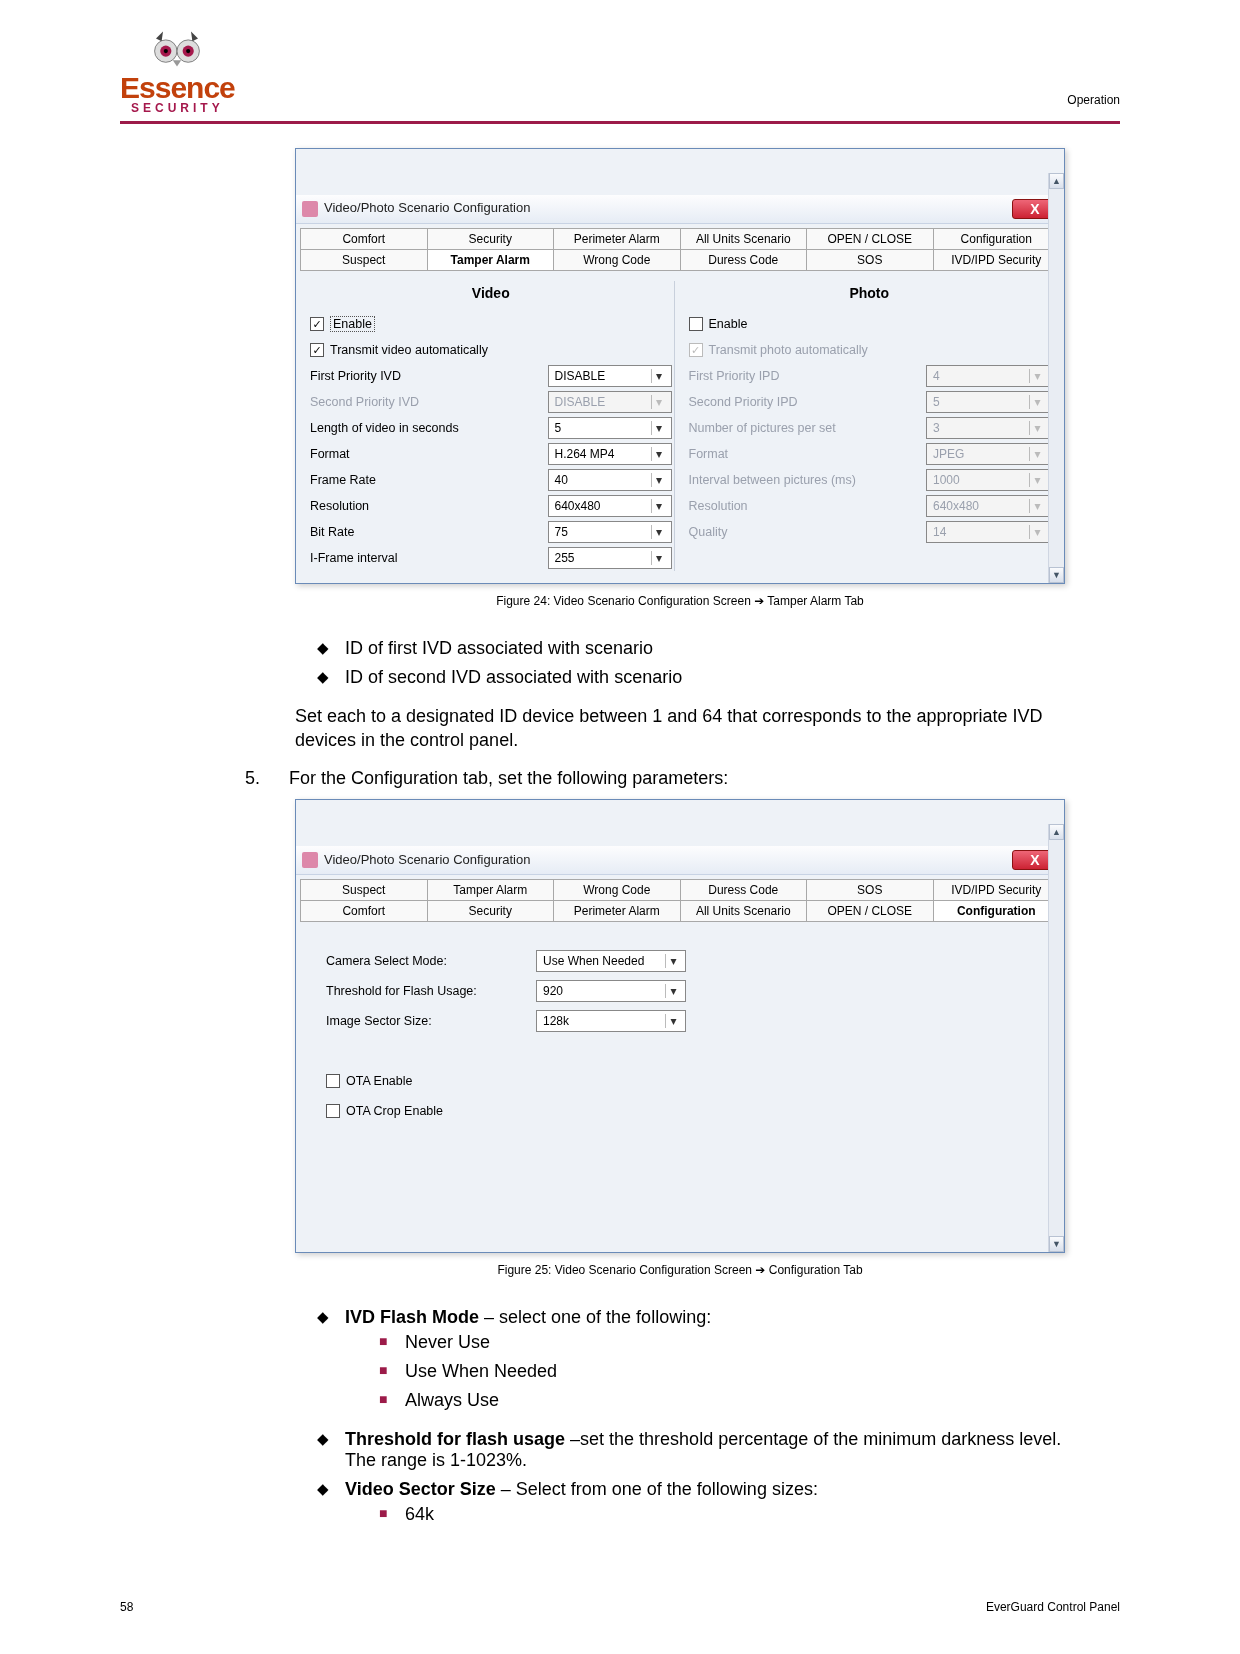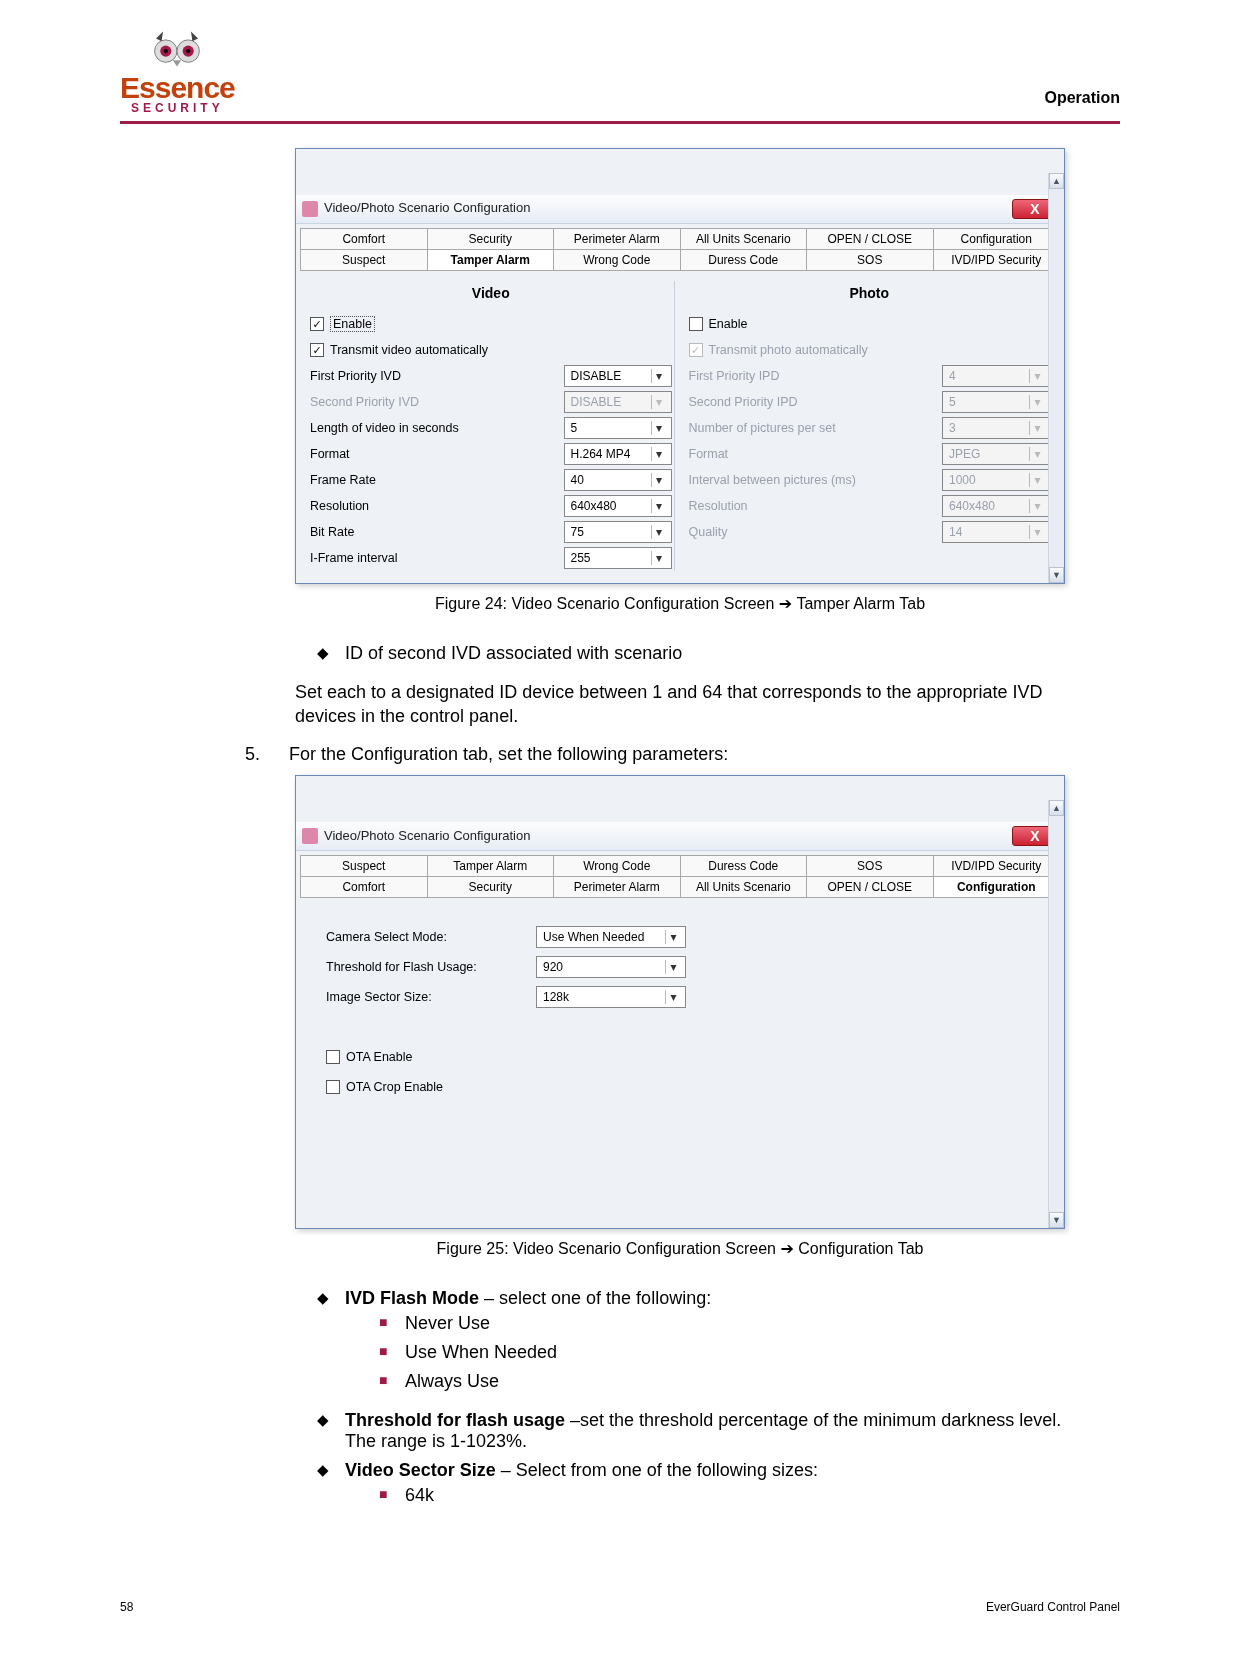--- a/index.html
+++ b/index.html
@@ -12,21 +12,21 @@
     background: #fff;
     position: relative;
   }
   .page { padding: 30px 120px 60px 120px; }
   .header { display: flex; justify-content: space-between; align-items: flex-end; margin-bottom: 6px; }
   .logo { display: flex; flex-direction: column; align-items: center; }
   .logo-owl { width: 70px; height: 45px; position: relative; }
   .logo-owl svg { width: 100%; height: 100%; }
   .logo-txt { font-family: Arial, sans-serif; font-weight: bold; font-size: 30px; letter-spacing: -1px; color: #c2410c; line-height: 0.85; }
   .logo-sub { font-size: 12px; letter-spacing: 4px; color: #a5184c; font-weight: bold; }
-  .hdr-right { font-weight: bold; font-size: 16px; padding-bottom: 8px; margin-left: 12px; }
+  .hdr-right { font-weight: normal; font-size: 12px; padding-bottom: 8px; margin-left: 12px; }
   .rule { height: 3px; background: #9c1b49; margin-bottom: 24px; }
   .content { margin-left: 175px; width: 770px; }
   .dialog {
     border: 1px solid #6a8bb8;
     background: #eef2f7;
     font-family: "Segoe UI", Tahoma, sans-serif;
     font-size: 12.5px;
     color: #000;
     margin-bottom: 10px;
     box-shadow: 2px 2px 6px rgba(0,0,0,.2);
@@ -56,38 +56,38 @@
   .tab:last-child { border-right:none; }
   .tab.active { background:#fff; font-weight:bold; }
   .dlg-body { background:#eef2f7; padding:10px 14px 12px 14px; display:flex; gap:2px; }
   .col { flex:1; }
   .col + .col { border-left:1px solid #c8d0dc; padding-left:14px; }
   .col h4 { font-weight:bold; font-size:14px; text-align:center; margin:4px 0 10px 0; }
   .frow { display:flex; align-items:center; height:26px; font-size:12.5px; }
   .frow .lbl { flex:1; }
   .frow.disabled { color:#9aa0ad; }
   .sel {
-    width:108px; height:22px; border:1px solid #888; background:#fff;
+    width:124px; height:22px; border:1px solid #888; background:#fff;
     font-size:12px; display:flex; align-items:center; justify-content:space-between;
     padding:0 4px 0 6px; position:relative;
   }
   .sel.disabled { color:#9aa0ad; background:#f4f4f4; }
   .sel .arrow { width:16px; text-align:center; border-left:1px solid #bbb; color:#333; }
   .sel.disabled .arrow { color:#bbb; }
   .chk { display:inline-block; width:14px; height:14px; border:1px solid #555; background:#fff; margin-right:6px; text-align:center; font-size:11px; line-height:12px; }
   .chk.checked::before { content:"✓"; }
   .chk.disabled { border-color:#bbb; color:#bbb; }
   .outline-lbl { border:1px dotted #555; padding:0 2px; }
 
   .dlg-body.single { display:block; padding:24px 30px; min-height:330px; }
   .dlg-body.single .frow { height:30px; }
   .dlg-body.single .sel { width:150px; }
   .dlg-body.single .lblw { width:210px; }
 
-  .caption { text-align:center; font-size:16px; margin:8px 0 26px 0; }
+  .caption { text-align:center; font-size:12px; margin:8px 0 26px 0; }
 
   ul.diamond { list-style:none; margin:0 0 12px 22px; }
   ul.diamond > li { position:relative; padding:4px 0 4px 28px; font-size:18px; }
   ul.diamond > li::before { content:"◆"; position:absolute; left:0; top:5px; font-size:15px; }
   ul.square { list-style:none; margin:0 0 6px 34px; }
   ul.square > li { position:relative; padding:4px 0 4px 26px; font-size:18px; }
   ul.square > li::before { content:"■"; position:absolute; left:0; top:5px; font-size:14px; color:#9c1b49; }
   .para { font-size:18px; margin:2px 0 16px 0; line-height:1.35; }
   .numitem { display:flex; gap:20px; font-size:18px; margin-bottom:10px; }
   .numitem .n { width:24px; }
@@ -280,20 +280,21 @@
       <div class="sb">
           <div class="sb-btn">▲</div>
           <div class="sb-track"></div>
           <div class="sb-btn">▼</div>
         </div>
     </div>
 
     <div class="caption">Figure 24: Video Scenario Configuration Screen ➔ Tamper Alarm Tab</div>
 
     <ul class="diamond" id="bl1">
+        <li>ID of first IVD associated with scenario</li>
         <li>ID of second IVD associated with scenario</li>
       </ul>
 
     <p class="para">Set each to a designated ID device between 1 and 64 that corresponds to the appropriate IVD devices in the control panel.</p>
 
     <div class="numitem" style="margin-left:-50px;">
       <span class="n">5.</span>
       <span>For the Configuration tab, set the following parameters:</span>
     </div>
 

